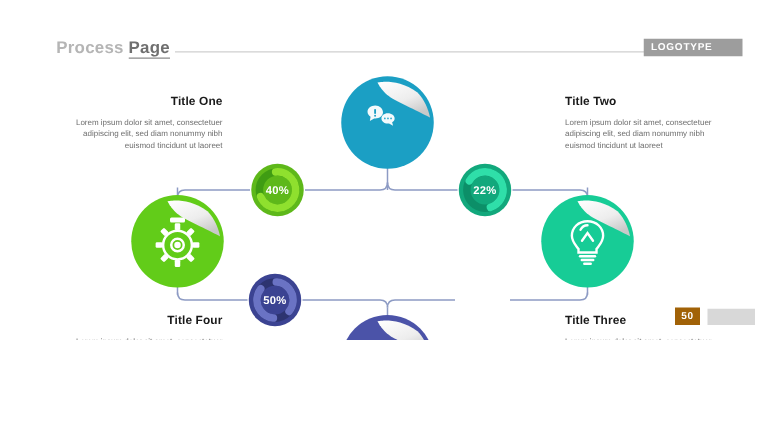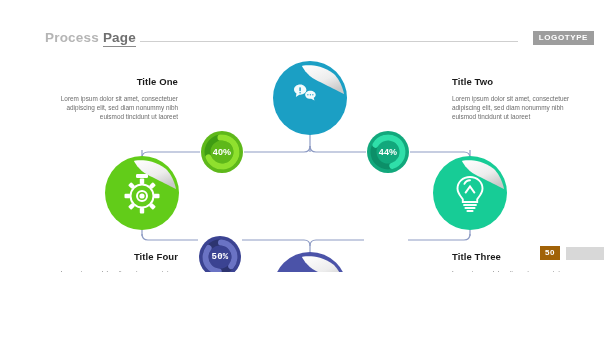--- a/index.html
+++ b/index.html
@@ -45,21 +45,21 @@
     background: #cfcfcf;
   }
   .logotype {
     position: absolute;
     right: 18px; top: 1px;
     background: #9d9d9d;
     color: #ffffff;
     font-size: 8px;
     font-weight: bold;
     letter-spacing: 0.6px;
-    padding: 2px 6px 3px 6px;
+    padding: 2px 24px 3px 6px;
   }
 
   
   .footer-num {
     position: absolute;
     right: 52px; bottom: 12px;
     background: #a16207;
     color: #ffffff;
     font-size: 8px;
     font-weight: bold;
@@ -127,21 +127,21 @@
     display: flex;
     align-items: center;
     justify-content: center;
     font-size: 9px;
     font-weight: bold;
     color: #ffffff;
     letter-spacing: 0.2px;
   }
   #ring-40 { left: 200px; top: 130px; }
   #ring-60 { left: 366px; top: 130px; }
-  #ring-50 { left: 198px; top: 235px; font-family: Liberation Mono, monospace; }
+  #ring-50 { left: 198px; top: 218px; }
   #ring-70 { left: 364px; top: 218px; }
 </style>
 </head>
 <body>
 
 <div class="slide">
 
   <div class="header">
     <div class="header-title">
       <span class="title-light">Process</span><span>&nbsp;</span><span class="title-dark">Page</span>
@@ -329,21 +329,21 @@
     <div class="ring-label">40%</div>
   </div>
 
   <div class="ring" id="ring-60">
     <svg width="44" height="44" viewBox="0 0 44 44" xmlns="http://www.w3.org/2000/svg">
       <circle cx="22" cy="22" r="21" fill="#12a87c"></circle>
       <circle cx="22" cy="22" r="14.5" fill="none" stroke="#0c8f68" stroke-width="6"></circle>
       <circle cx="22" cy="22" r="14.5" fill="none" stroke="#2fdfa9" stroke-width="6" stroke-linecap="round" stroke-dasharray="56 35" transform="rotate(-150 22 22)"></circle>
       <circle cx="22" cy="22" r="9.6" fill="#12a87c"></circle>
     </svg>
-    <div class="ring-label">44%</div>
+    <div class="ring-label">22%</div>
   </div>
 
   <div class="ring" id="ring-50">
     <svg width="44" height="44" viewBox="0 0 44 44" xmlns="http://www.w3.org/2000/svg">
       <circle cx="22" cy="22" r="21" fill="#3b4392"></circle>
       <circle cx="22" cy="22" r="14.5" fill="none" stroke="#2d3470" stroke-width="6"></circle>
       <circle cx="22" cy="22" r="14.5" fill="none" stroke="#6a73c4" stroke-width="6" stroke-linecap="round" stroke-dasharray="31 14" transform="rotate(-84 22 22)"></circle>
       <circle cx="22" cy="22" r="9.6" fill="#3b4392"></circle>
     </svg>
     <div class="ring-label">50%</div>

